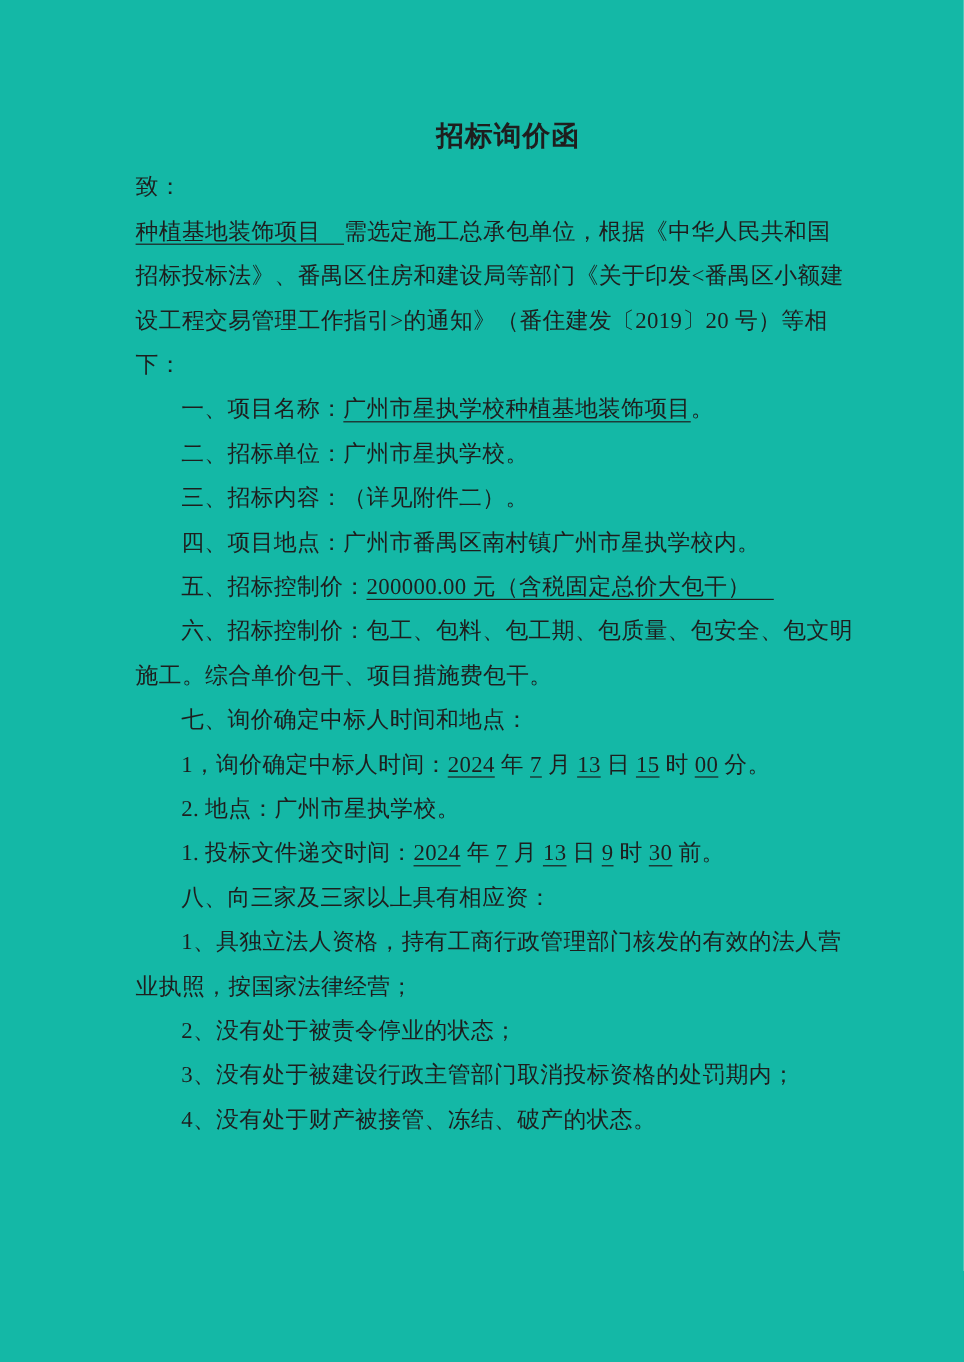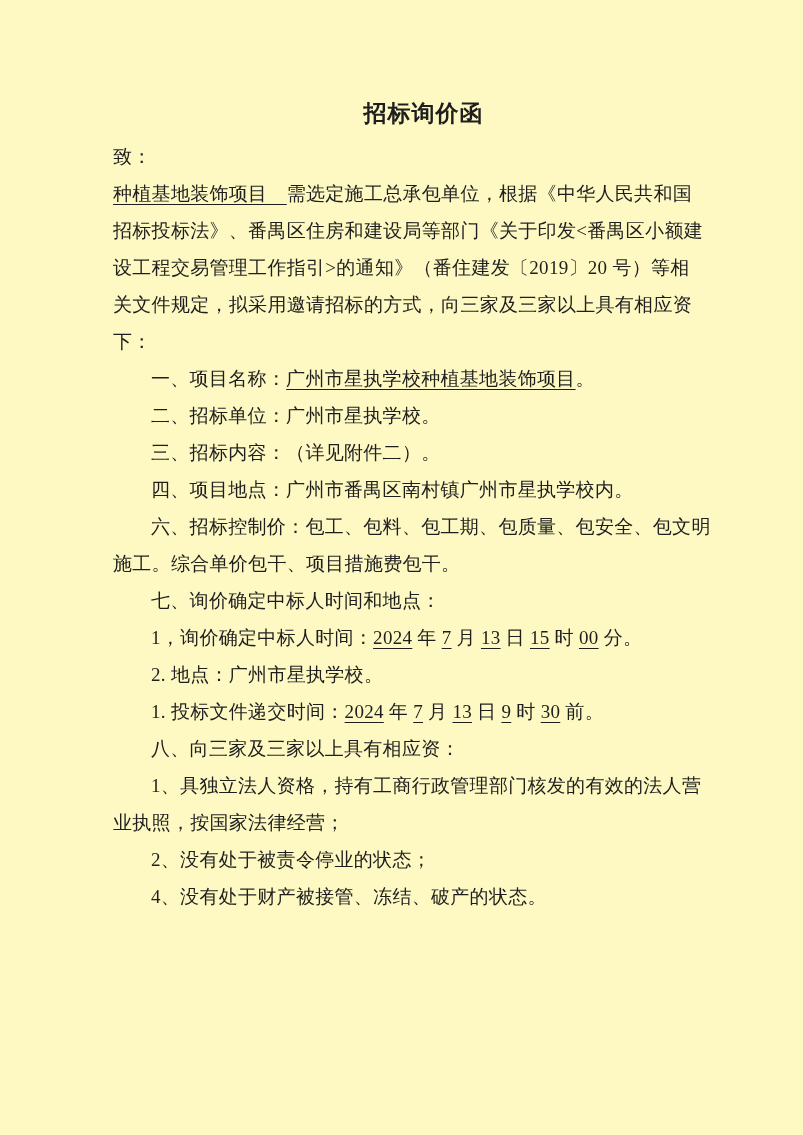--- a/index.html
+++ b/index.html
@@ -47,38 +47,39 @@
   }
   .u {
     text-decoration: underline;
     text-decoration-thickness: 1.3px;
     text-underline-offset: 4px;
   }
 </style>
 </head>
 <body>
 
-<div class="page" style="background: #fef9c3; color: rgb(30, 30, 30); font-family: Liberation Serif, serif;">
+<div class="page" style="background: #14b8a6; color: rgb(30, 30, 30); font-family: Liberation Serif, serif;">
   <div class="doc-title">招标询价函</div>
   <div class="doc-body">
       <div class="line"><span>致：</span></div>
       <div class="line"><span class="u">种植基地装饰项目　</span><span>需选定施工总承包单位，根据《中华人民共和国</span></div>
       <div class="line"><span>招标投标法》、番禺区住房和建设局等部门《关于印发&lt;番禺区小额建</span></div>
       <div class="line"><span>设工程交易管理工作指引&gt;的通知》（番住建发〔2019〕20 号）等相</span></div>
-      <div class="line"><span>关文件规定，拟采用邀请招标的方式，向三家及三家以上具有相应资</span></div>
       <div class="line"><span>下：</span></div>
       <div class="line indent"><span>一、项目名称：</span><span class="u">广州市星执学校种植基地装饰项目</span><span>。</span></div>
       <div class="line indent"><span>二、招标单位：广州市星执学校。</span></div>
       <div class="line indent"><span>三、招标内容：（详见附件二）。</span></div>
       <div class="line indent"><span>四、项目地点：广州市番禺区南村镇广州市星执学校内。</span></div>
+      <div class="line indent"><span>五、招标控制价：</span><span class="u">200000.00 元（含税固定总价大包干）　</span></div>
       <div class="line indent"><span>六、招标控制价：包工、包料、包工期、包质量、包安全、包文明</span></div>
       <div class="line"><span>施工。综合单价包干、项目措施费包干。</span></div>
       <div class="line indent"><span>七、询价确定中标人时间和地点：</span></div>
       <div class="line indent"><span>1，询价确定中标人时间：</span><span class="u">2024</span><span> 年 </span><span class="u">7</span><span> 月 </span><span class="u">13</span><span> 日 </span><span class="u">15</span><span> 时 </span><span class="u">00</span><span> 分。</span></div>
       <div class="line indent"><span>2. 地点：广州市星执学校。</span></div>
       <div class="line indent"><span>1. 投标文件递交时间：</span><span class="u">2024</span><span> 年 </span><span class="u">7</span><span> 月 </span><span class="u">13</span><span> 日 </span><span class="u">9</span><span> 时 </span><span class="u">30</span><span> 前。</span></div>
       <div class="line indent"><span>八、向三家及三家以上具有相应资：</span></div>
       <div class="line indent"><span>1、具独立法人资格，持有工商行政管理部门核发的有效的法人营</span></div>
       <div class="line"><span>业执照，按国家法律经营；</span></div>
       <div class="line indent"><span>2、没有处于被责令停业的状态；</span></div>
+      <div class="line indent"><span>3、没有处于被建设行政主管部门取消投标资格的处罚期内；</span></div>
       <div class="line indent"><span>4、没有处于财产被接管、冻结、破产的状态。</span></div>
     </div>
 </div>
 
 </body></html>

